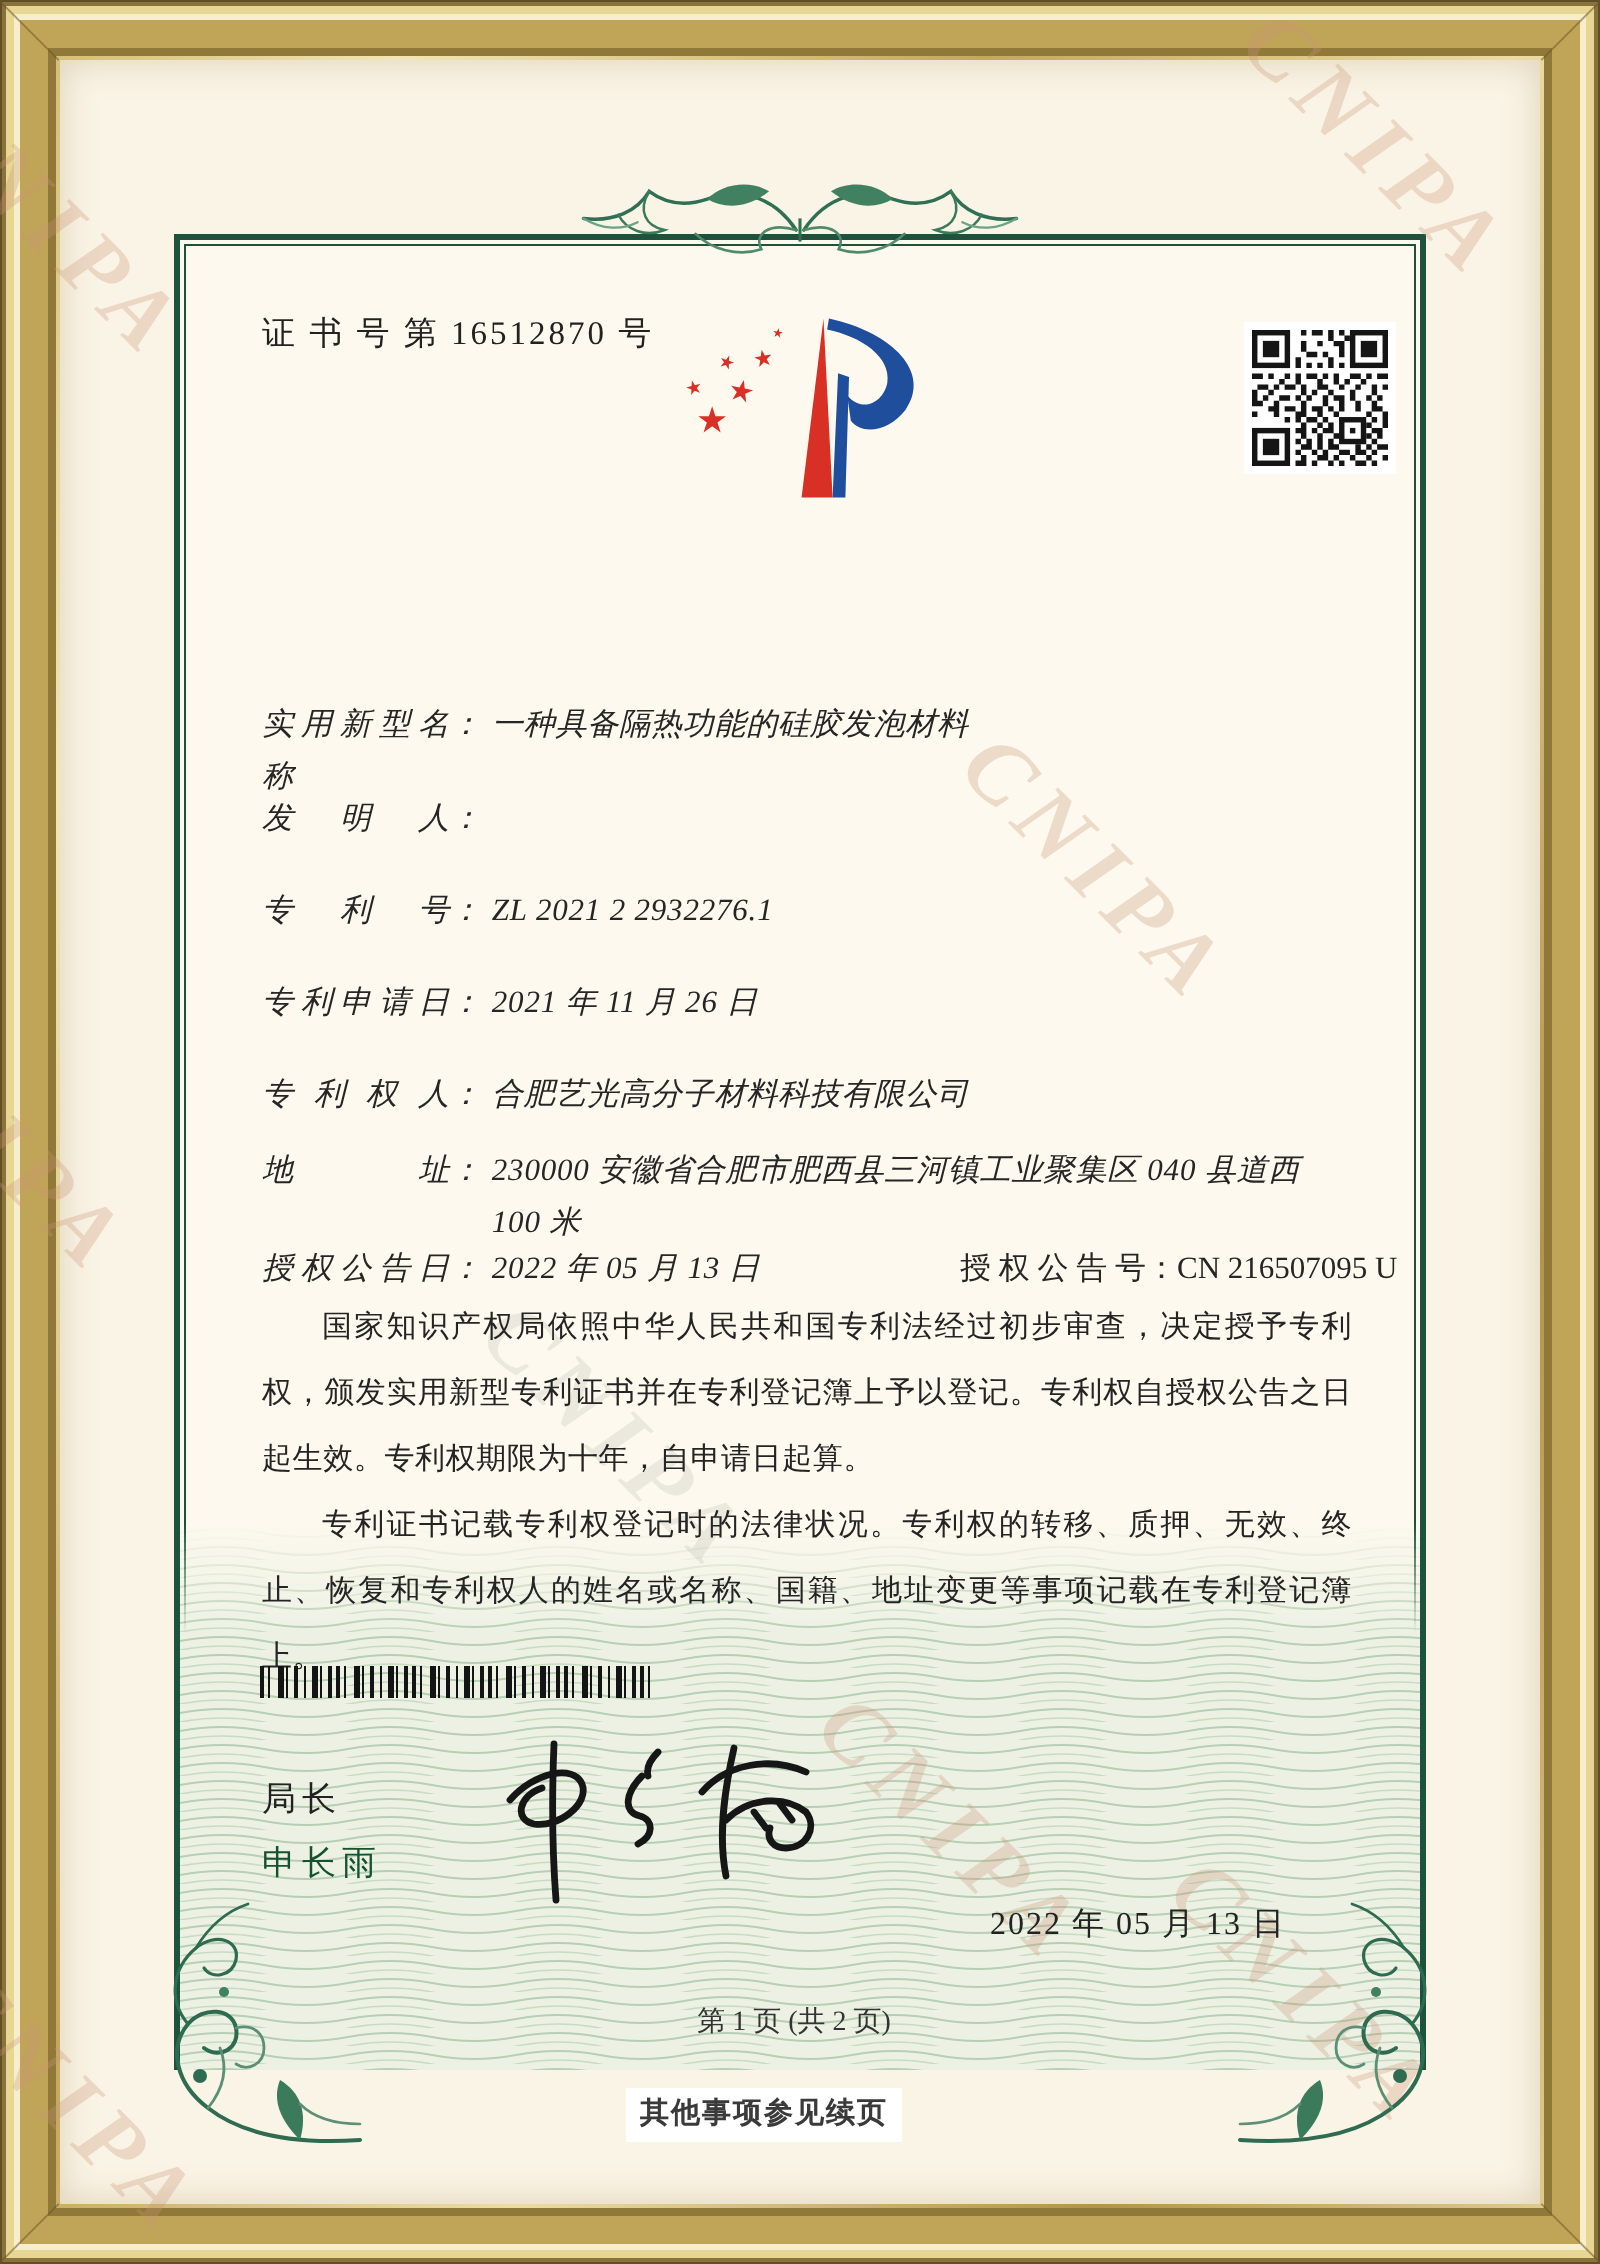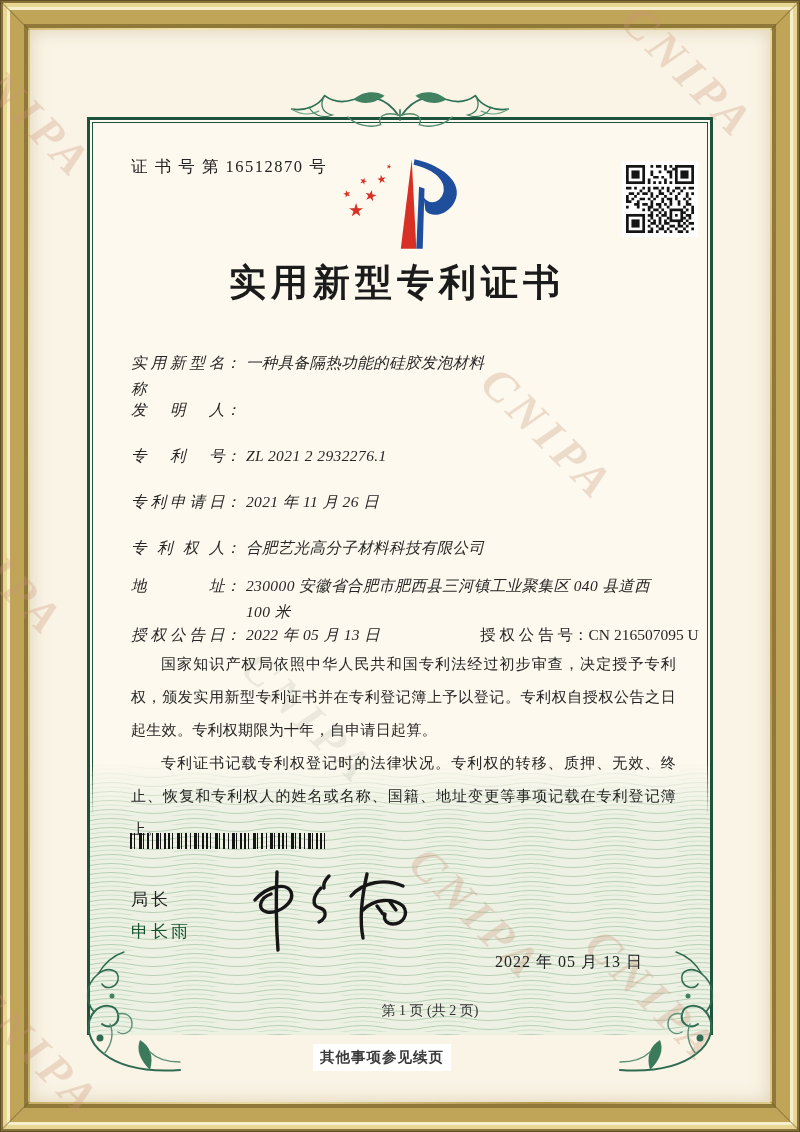--- a/index.html
+++ b/index.html
@@ -68,21 +68,21 @@
       #141414 17px,#141414 19px,transparent 19px,transparent 22px,
       #141414 22px,#141414 23px,transparent 23px,transparent 26px,
       #141414 26px,#141414 29px,transparent 29px,transparent 30px,
       #141414 30px,#141414 31px,transparent 31px,transparent 34px,
       #141414 34px,#141414 36px,transparent 36px,transparent 38px);}
 
   #signer-title{left:131px;top:888px;font-size:17px;letter-spacing:3px;color:#222;}
   #signer-name{left:131px;top:920px;font-size:17px;letter-spacing:3px;color:#14532d;}
   #signature{left:214px;top:866px;width:216px;height:90px;}
   #issue-date{left:495px;top:952px;font-size:16px;letter-spacing:1px;color:#222;}
-  #page-info{left:87px;top:1002px;width:620px;text-align:center;font-size:14px;color:#333;padding-left:33px;}
+  #page-info{left:87px;top:1002px;width:620px;text-align:center;font-size:14px;color:#333;}
   #cont-note{left:313px;top:1044px;width:138px;height:27px;background:#fff;
              text-align:center;line-height:27px;font-size:14.5px;color:#3a3a3a;letter-spacing:1px;font-weight:bold;}
 
   .orn{position:absolute;z-index:2;pointer-events:none;}
   #orn-top{left:280px;top:86px;width:240px;height:58px;}
   #orn-bl{left:54px;top:948px;width:130px;height:130px;}
   #orn-br{left:616px;top:948px;width:130px;height:130px;transform:scaleX(-1);}
 </style>
 </head>
 <body>
@@ -208,21 +208,20 @@
         </g>
         <g fill="#151515">
           <rect x="2" y="2" width="3" height="3"></rect>
             <rect x="20" y="2" width="3" height="3"></rect>
             <rect x="2" y="20" width="3" height="3"></rect>
             <rect x="18" y="18" width="1" height="1"></rect>
         </g>
       </svg>
     </div>
 
-    <div id="title">实用新型专利证书</div>
 
     <div class="field" style="top:350px">
       <span class="flab">实用新型名称</span>
         <span class="fcolon">：</span>
         <span class="fval">一种具备隔热功能的硅胶发泡材料</span>
     </div>
     <div class="field" style="top:397px">
       <span class="flab">发　明　人</span>
         <span class="fcolon">：</span>
     </div>

